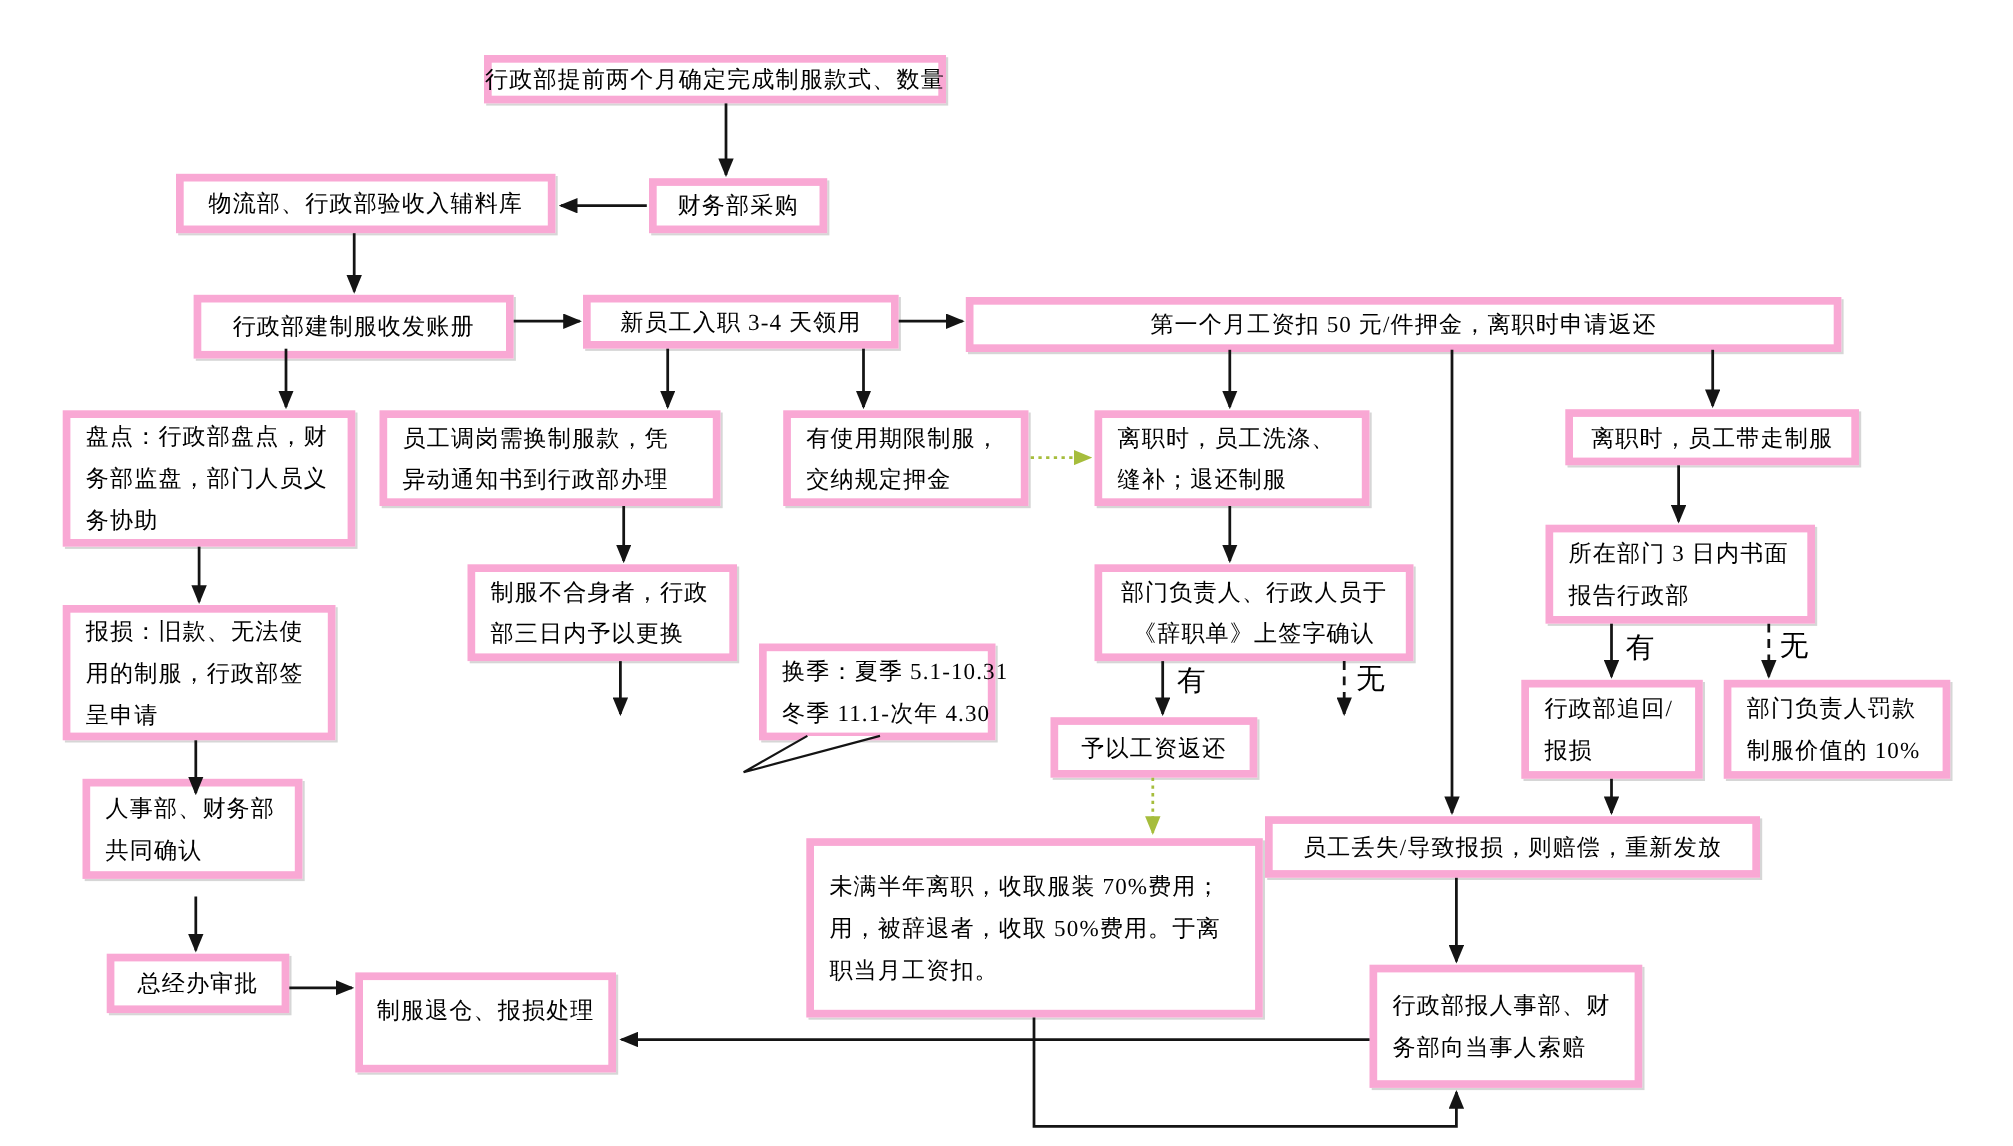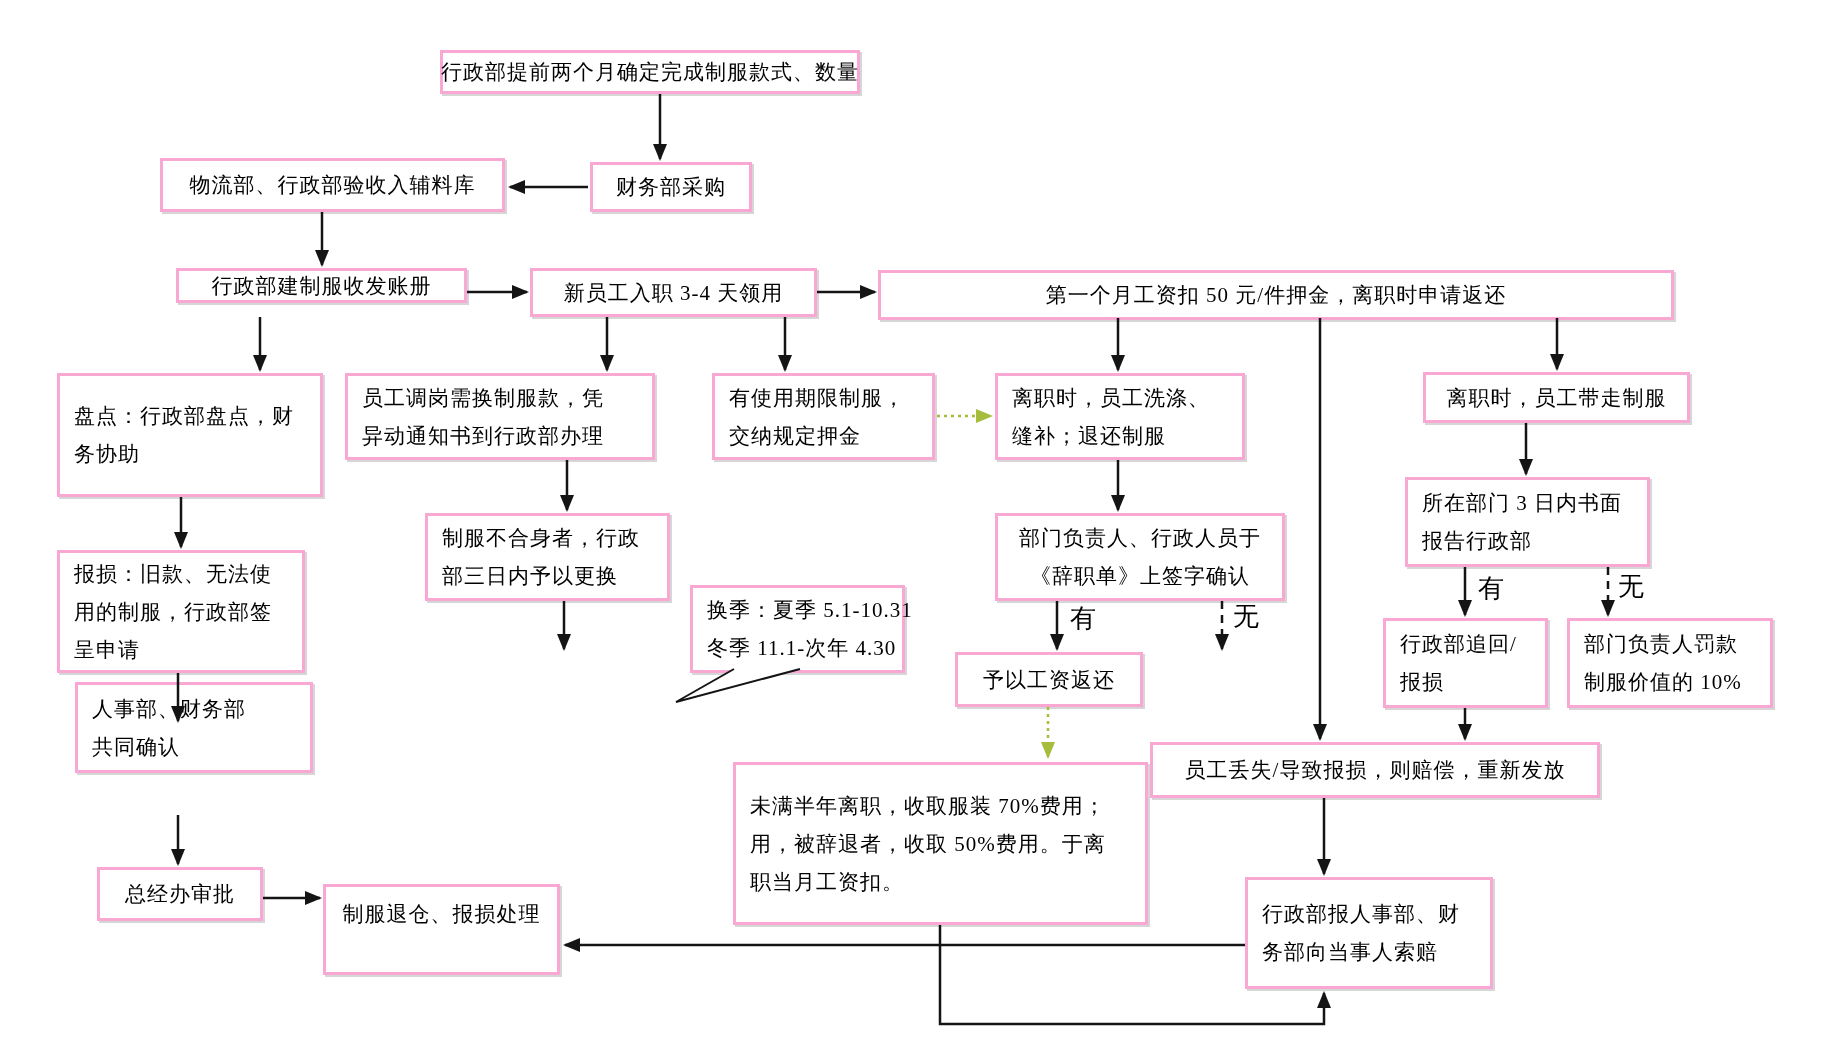--- a/index.html
+++ b/index.html
@@ -1,21 +1,21 @@
 <!DOCTYPE html>
 <html><head>
 <meta charset="utf-8">
 <style>
   html,body{margin:0;padding:0;background:#fff;}
   #canvas{
     position:relative;width:1830px;height:1042px;background:#ffffff;overflow:hidden;
     font-family:"Liberation Serif","DejaVu Serif",serif;color:#000;
   }
   .box{
-    position:absolute;box-sizing:border-box;border:3px solid #f9a8d4;background:#fff;
+    position:absolute;box-sizing:border-box;border:7px solid #f9a8d4;background:#fff;
     box-shadow:2px 2px 0 #d6d6d6;display:flex;flex-direction:column;justify-content:center;
     font-size:21px;letter-spacing:1px;
   }
   .box .ln{line-height:38px;white-space:nowrap;}
   .center{align-items:center;text-align:center;}
   .left{align-items:flex-start;text-align:left;padding-left:14px;padding-right:6px;}
   .topalign{justify-content:flex-start;padding-top:8px;}
   .lbl{
     position:absolute;font-size:26px;letter-spacing:1px;line-height:30px;
     font-family:"Liberation Serif","DejaVu Serif",serif;
@@ -31,40 +31,41 @@
     <div class="ln">行政部提前两个月确定完成制服款式、数量</div>
   </div>
 
   <div class="box center" style="left:160px;top:158px;width:345px;height:54px">
     <div class="ln">物流部、行政部验收入辅料库</div>
   </div>
   <div class="box center" style="left:590px;top:162px;width:162px;height:50px">
     <div class="ln">财务部采购</div>
   </div>
 
-  <div class="box center" style="left:176px;top:268px;width:291px;height:35px">
+  <div class="box center" style="left:176px;top:268px;width:291px;height:58px">
     <div class="ln">行政部建制服收发账册</div>
   </div>
   <div class="box center" style="left:530px;top:268px;width:287px;height:49px">
     <div class="ln">新员工入职 3-4 天领用</div>
   </div>
   <div class="box center" style="left:878px;top:270px;width:796px;height:50px">
     <div class="ln">第一个月工资扣 50 元/件押金，离职时申请返还</div>
   </div>
 
   <div class="box left" style="left:57px;top:373px;width:266px;height:124px">
     <div class="ln">盘点：行政部盘点，财</div>
+    <div class="ln">务部监盘，部门人员义</div>
     <div class="ln">务协助</div>
   </div>
   <div class="box left" style="left:57px;top:550px;width:248px;height:123px">
     <div class="ln">报损：旧款、无法使</div>
     <div class="ln">用的制服，行政部签</div>
     <div class="ln">呈申请</div>
   </div>
-  <div class="box left" style="left:75px;top:682px;width:238px;height:91px">
+  <div class="box left" style="left:75px;top:708px;width:200px;height:91px">
     <div class="ln">人事部、财务部</div>
     <div class="ln">共同确认</div>
   </div>
   <div class="box center" style="left:97px;top:867px;width:166px;height:54px">
     <div class="ln">总经办审批</div>
   </div>
   <div class="box center topalign" style="left:323px;top:884px;width:237px;height:91px">
     <div class="ln">制服退仓、报损处理</div>
   </div>
 

